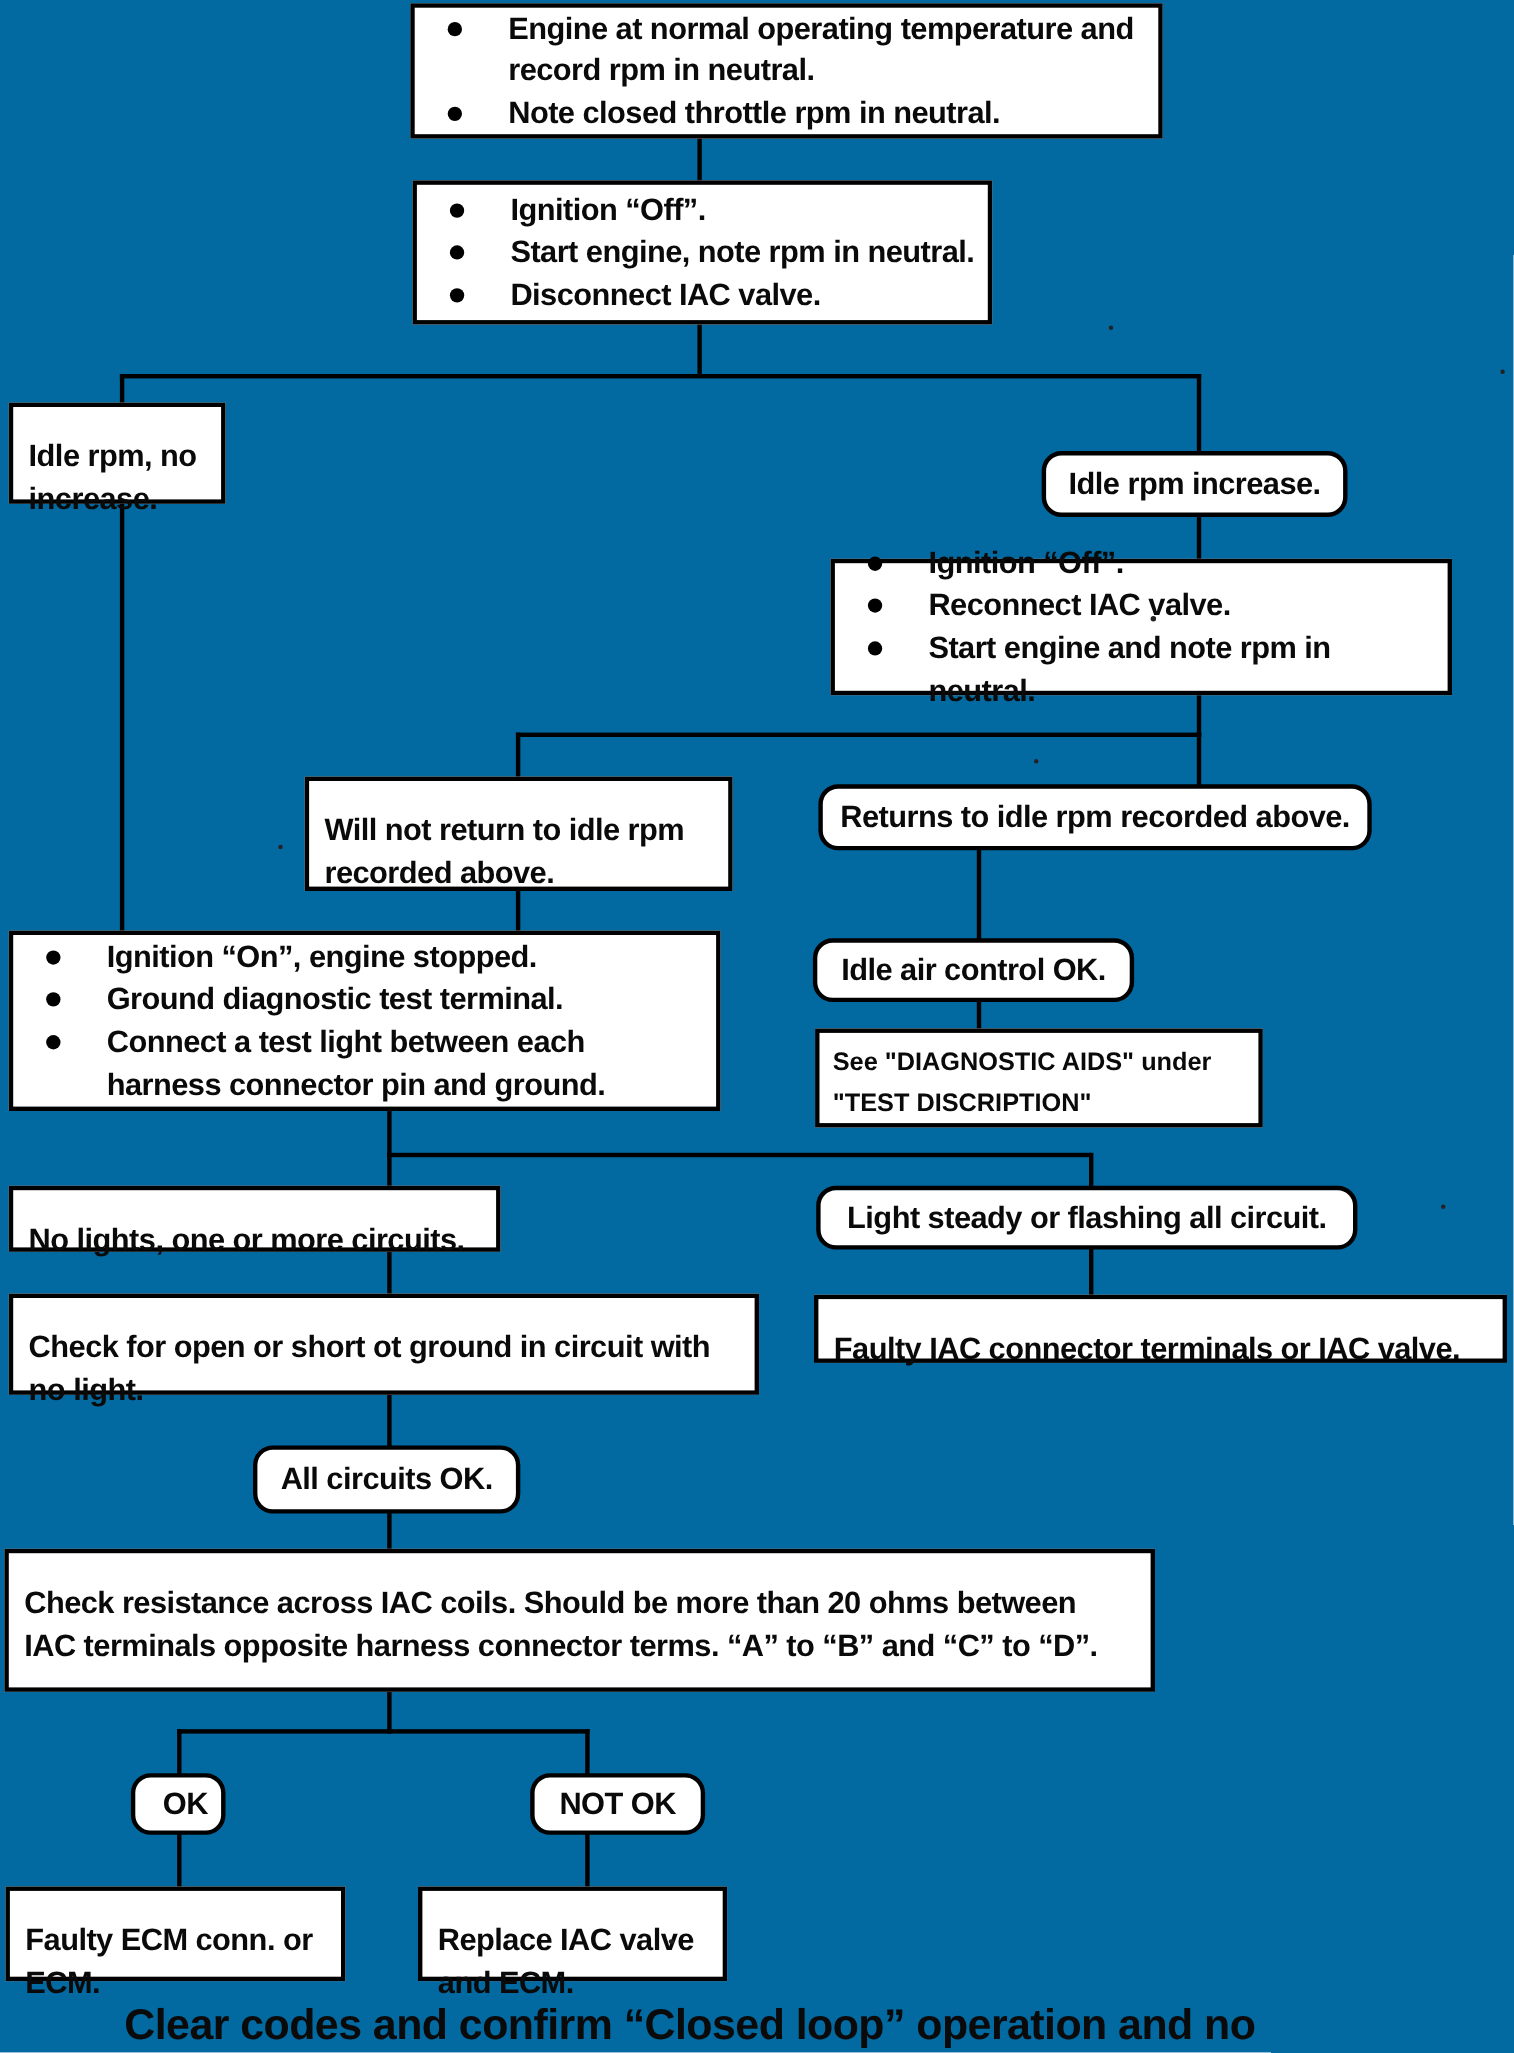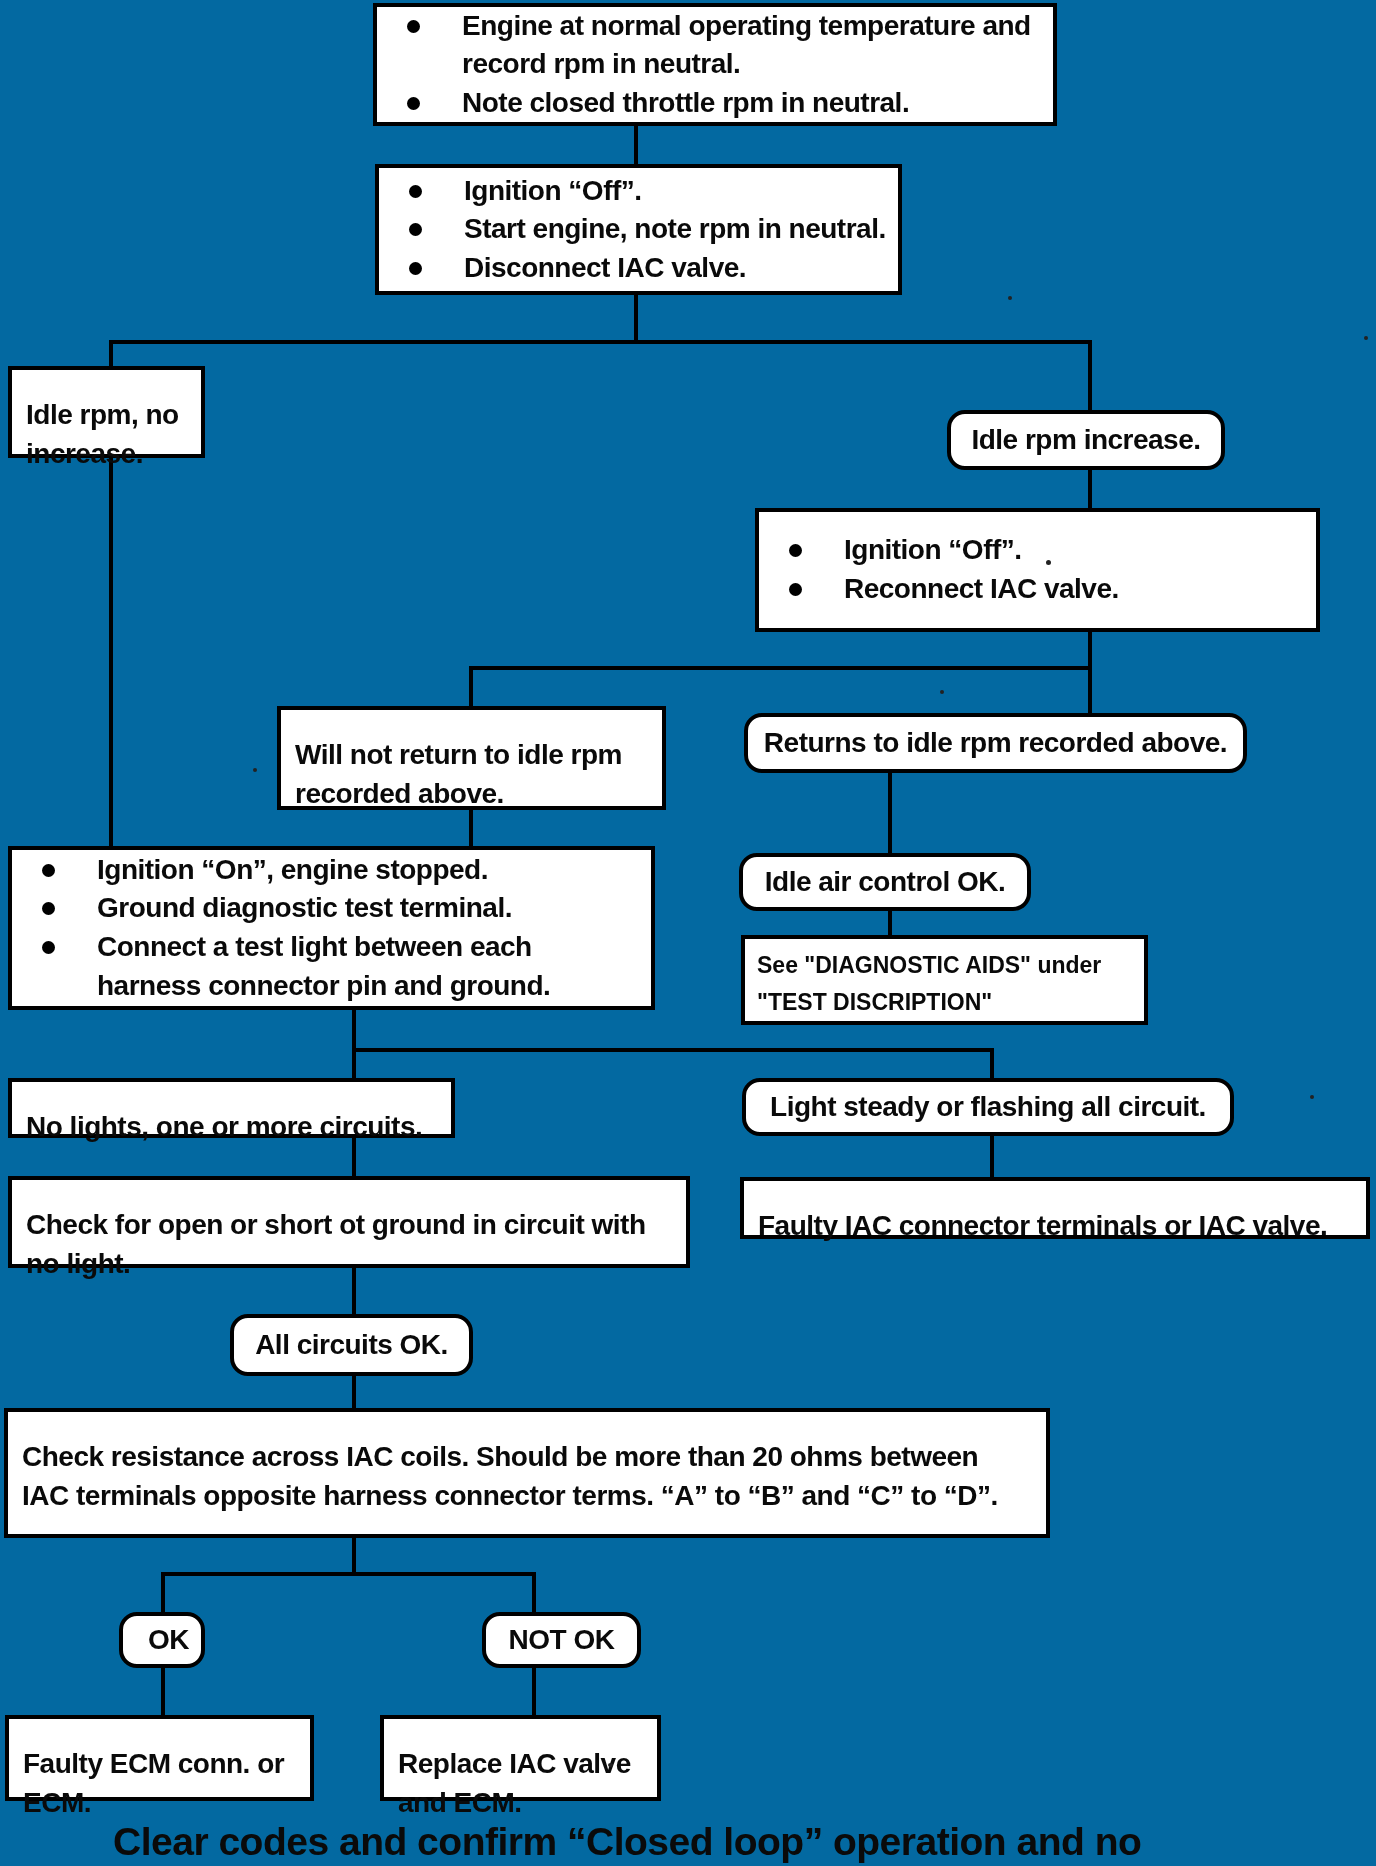--- a/index.html
+++ b/index.html
@@ -111,20 +111,24 @@
   <div class="box" style="left:755px;top:508px;width:565px;height:124px;">
     <div class="bullets">
       <div class="b-row">
         <span class="dot"></span>
         <span class="b-text">Ignition “Off”.</span>
       </div>
       <div class="b-row">
         <span class="dot"></span>
         <span class="b-text">Reconnect IAC valve.</span>
       </div>
+      <div class="b-row">
+        <span class="dot"></span>
+        <span class="b-text">Start engine and note rpm in neutral.</span>
+      </div>
     </div>
   </div>
 
   <div class="box center" style="left:744px;top:713px;width:503px;height:60px;">
     <span>Returns to idle rpm recorded above.</span>
   </div>
 
   <div class="box pad" style="left:277px;top:706px;width:389px;height:104px;">
     <span>Will not return to idle rpm recorded above.</span>
   </div>

